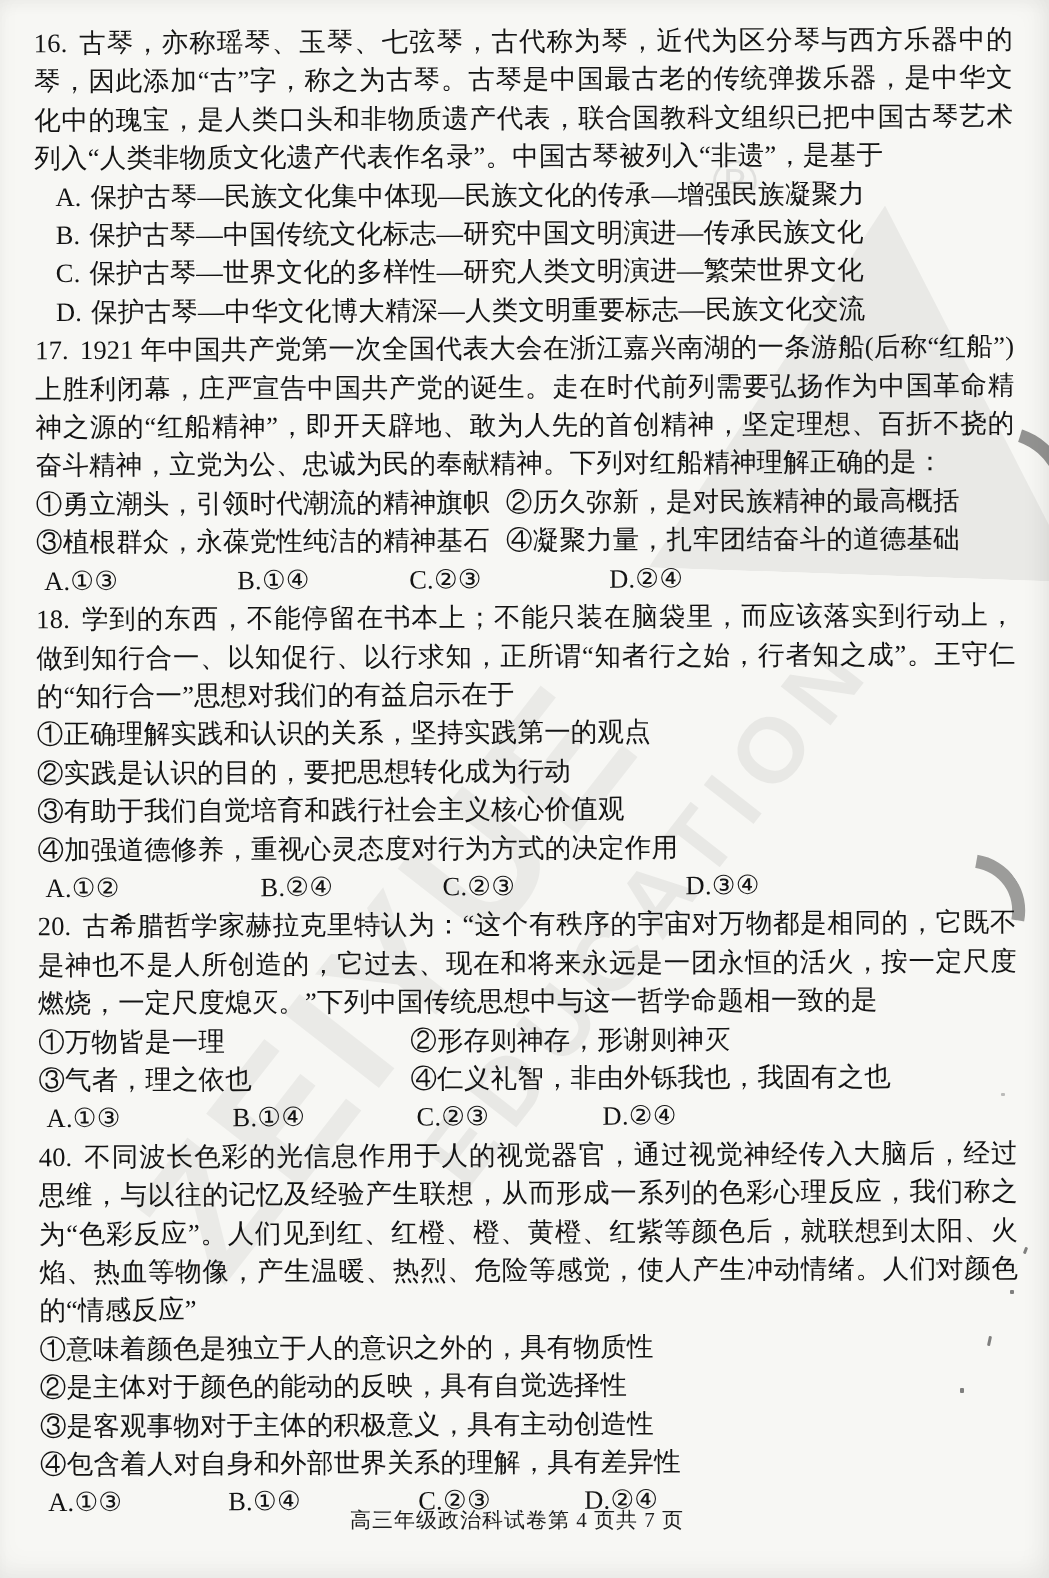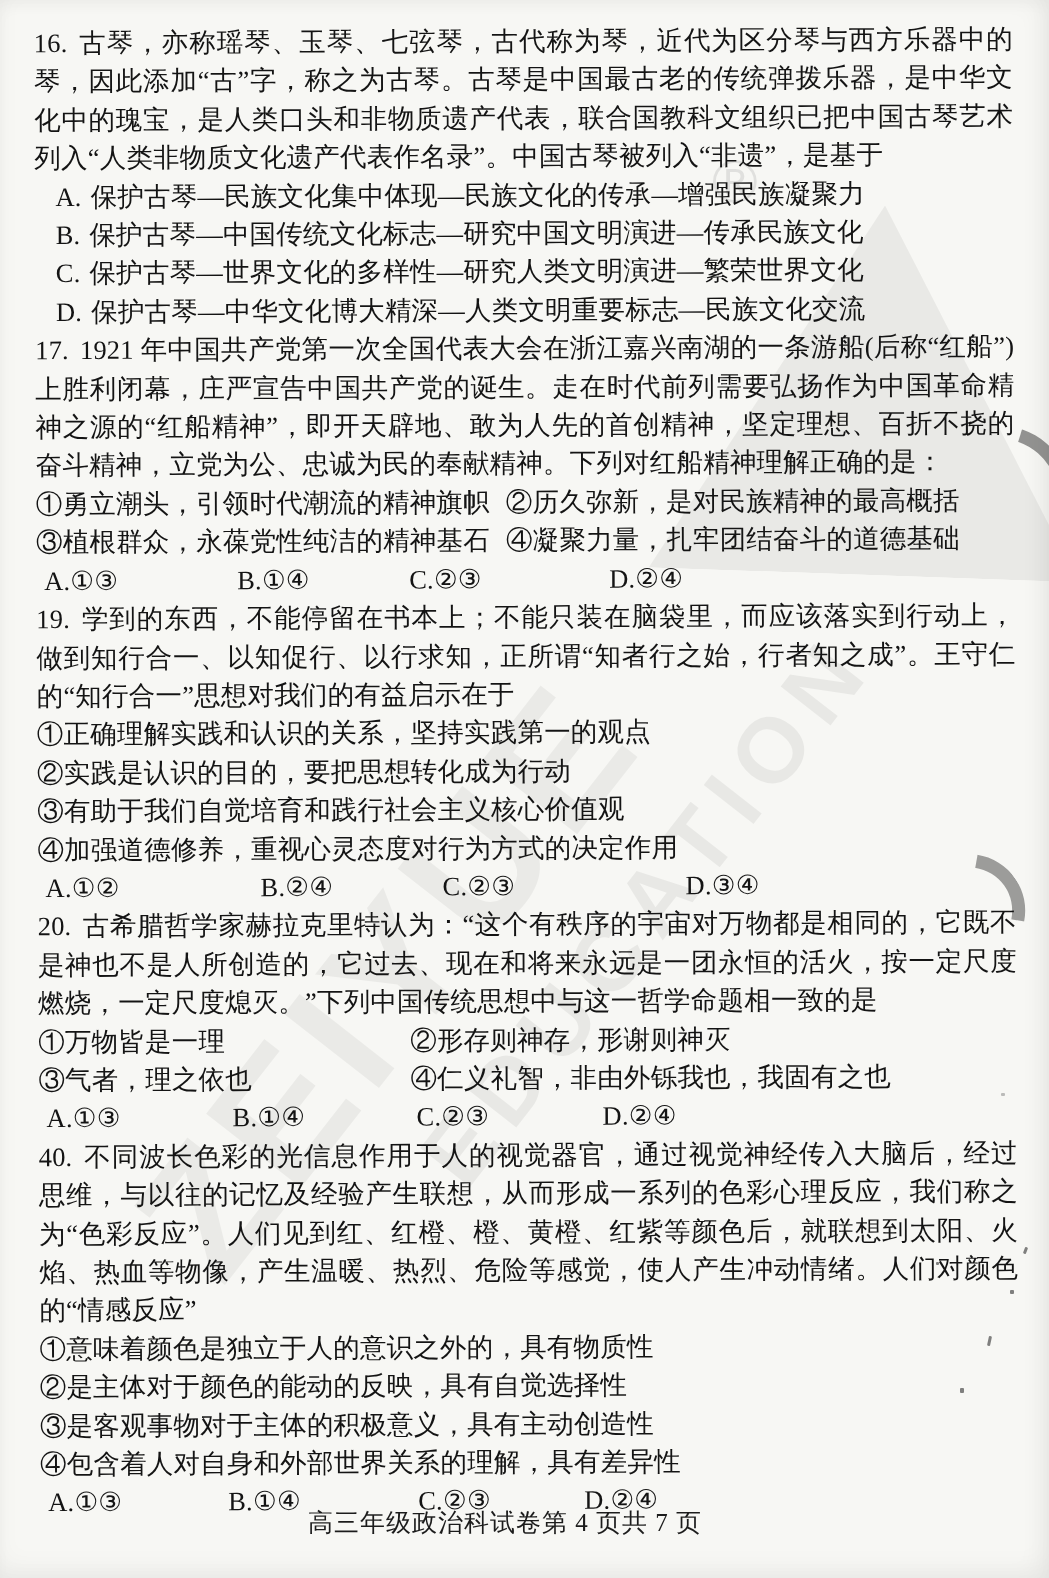--- a/index.html
+++ b/index.html
@@ -78,22 +78,22 @@
   .cols-q17{grid-template-columns:470px 1fr;}
   .cols-q19{grid-template-columns:372px 1fr;}
   .ansrow{padding-left:8px;white-space:nowrap;}
   .ansrow span{display:inline-block;}
   .ans-q17 .a1{width:193px}.ans-q17 .a2{width:172px}.ans-q17 .a3{width:200px}
   .ans-q18 .a1{width:215px}.ans-q18 .a2{width:182px}.ans-q18 .a3{width:243px}
   .ans-q19 .a1{width:186px}.ans-q19 .a2{width:184px}.ans-q19 .a3{width:186px}
   .ans-q20 .a1{width:180px}.ans-q20 .a2{width:190px}.ans-q20 .a3{width:166px}
   
   .footer{
-    position:absolute;left:0;top:1506px;width:1010px;
-    text-align:center;font-size:25px;color:#1c1c1c;
+    position:absolute;left:12px;top:1506px;width:1010px;
+    text-align:center;font-size:21px;color:#1c1c1c;
     letter-spacing:1px;z-index:2;
   }
 </style>
 </head>
 <body>
 
 <div class="page">
 
   <div class="wm">
     <div class="wm-triangle"></div>
@@ -127,21 +127,21 @@
         <div>②历久弥新，是对民族精神的最高概括</div>
         <div>③植根群众，永葆党性纯洁的精神基石</div>
         <div>④凝聚力量，扎牢团结奋斗的道德基础</div>
       </div>
       <div class="ansrow ans-q17">
         <span class="a1">A.①③</span><span class="a2">B.①④</span><span class="a3">C.②③</span><span class="a4">D.②④</span>
       </div>
     </section>
 
     <section>
-      <p class="stem"><span class="qnum">19.</span><span>学到的东西，不能停留在书本上；不能只装在脑袋里，而应该落实到行动上，做到知行合一、以知促行、以行求知，正所谓“知者行之始，行者知之成”。王守仁的“知行合一”思想对我们的有益启示在于</span></p>
+      <p class="stem"><span class="qnum">18.</span><span>学到的东西，不能停留在书本上；不能只装在脑袋里，而应该落实到行动上，做到知行合一、以知促行、以行求知，正所谓“知者行之始，行者知之成”。王守仁的“知行合一”思想对我们的有益启示在于</span></p>
       <div class="stmts">
         <div>①正确理解实践和认识的关系，坚持实践第一的观点</div>
         <div>②实践是认识的目的，要把思想转化成为行动</div>
         <div>③有助于我们自觉培育和践行社会主义核心价值观</div>
         <div>④加强道德修养，重视心灵态度对行为方式的决定作用</div>
       </div>
       <div class="ansrow ans-q18">
         <span class="a1">A.①②</span><span class="a2">B.②④</span><span class="a3">C.②③</span><span class="a4">D.③④</span>
       </div>
     </section>

